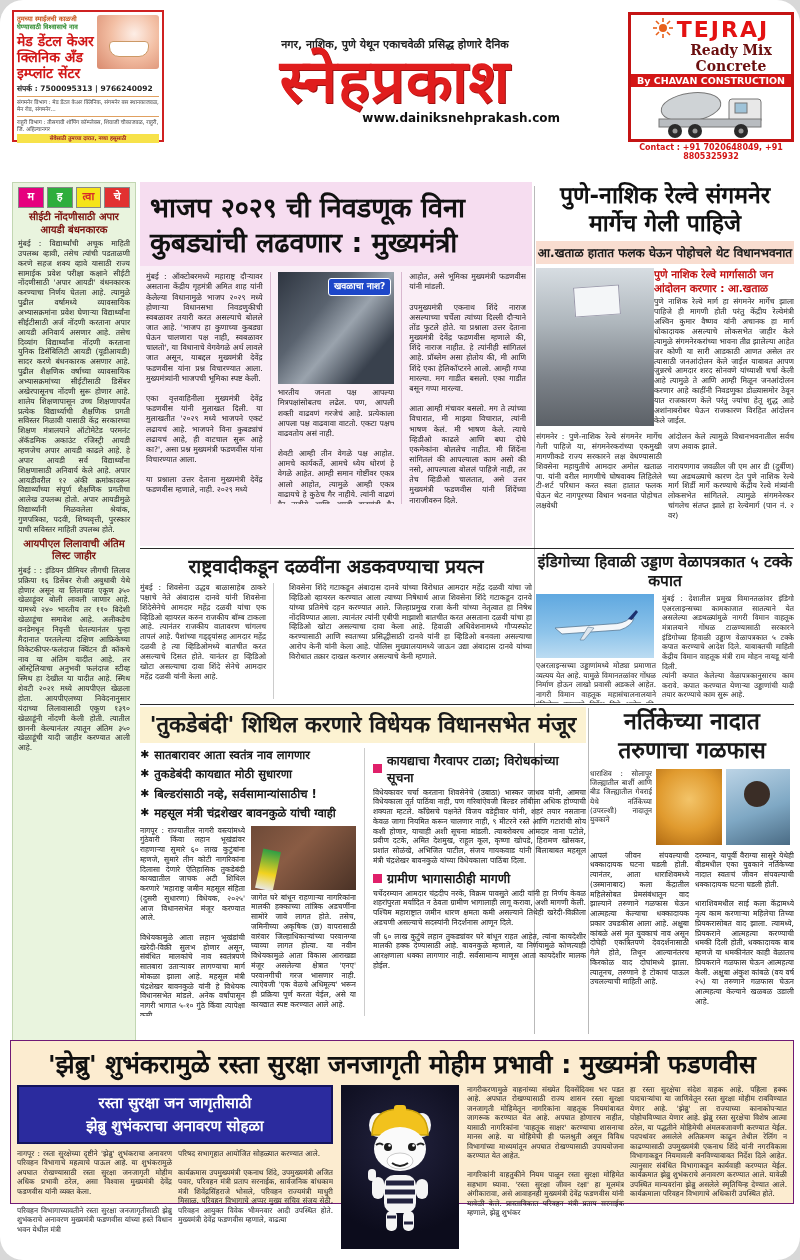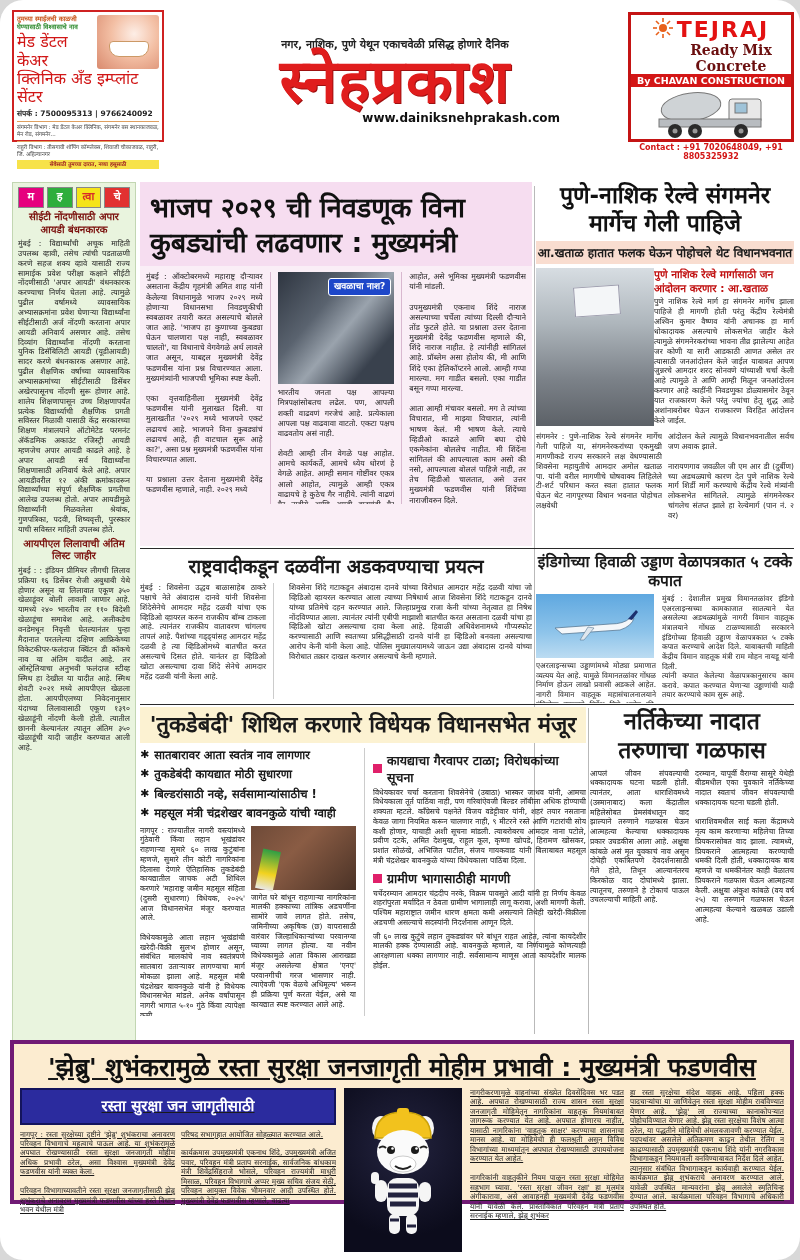--- a/index.html
+++ b/index.html
@@ -12,21 +12,21 @@
 
   
   .dental{left:12px;top:10px;width:152px;height:132px;border:2px solid #cf2121;background:#fff;
           font-size:6.5px;line-height:1.25;padding:3px;box-sizing:border-box;}
   .dental .smile{float:right;width:62px;height:54px;border-radius:3px;
           background:radial-gradient(circle at 60% 35%,#fdeee6 0%,#f3bfa4 45%,#d98a6e 100%);position:relative;}
   .dental .smile:after{content:"";position:absolute;left:12px;top:26px;width:38px;height:14px;background:#fff;
           border-radius:4px 4px 10px 10px;border:1px solid #c96;}
   .dental .t1{color:#c9571d;font-weight:bold;}
   .dental .t2{color:#2e8b2e;font-weight:bold;}
-  .dental .nm{color:#d11616;font-weight:normal;font-size:16px;line-height:1.15;margin-top:2px;}
+  .dental .nm{color:#d11616;font-weight:bold;font-size:14px;line-height:1.15;margin-top:2px;}
   .dental .ct{font-weight:bold;font-size:7.5px;margin-top:2px;color:#222;}
   .dental .inf{clear:both;border-top:1px solid #e0a060;margin-top:3px;padding-top:2px;font-size:5.5px;color:#444;}
   .dental .foot{margin-top:2px;background:#f7e24a;color:#a02020;font-weight:bold;font-size:5.5px;text-align:center;padding:1px;}
 
   .masthead{left:170px;top:36px;width:450px;height:108px;text-align:center;}
   .tagline{font-size:11px;font-weight:bold;color:#222;}
   .mast-title{font-size:60px;font-weight:bold;color:#e01d1d;line-height:1.0;letter-spacing:1px;
               text-shadow:1px 1px 0 #9e1010;}
   .mast-web{font-size:12px;font-weight:bold;color:#111;text-align:right;padding-right:60px;}
 
@@ -120,22 +120,22 @@
   .dancer-head{font-weight:bold;font-size:23px;text-align:center;line-height:1.25;}
   .dancer-row1{display:flex;gap:4px;margin-top:4px;}
   .dancer-c0{width:62px;flex:none;font-size:7.2px;line-height:1.3;overflow:hidden;height:78px;}
   .ph-dancer{width:66px;height:76px;background:radial-gradient(circle at 50% 40%,#f3c469 0%,#e09a2e 55%,#b06a12 100%);}
   .ph-man{width:64px;height:76px;background:linear-gradient(160deg,#bcd4e6 0%,#7fa8c4 55%,#4a6b84 100%);position:relative;}
   .ph-man:after{content:"";position:absolute;left:18px;top:12px;width:26px;height:26px;border-radius:50%;background:#3a2d26;}
   .dancer-row2{display:flex;gap:6px;margin-top:4px;height:164px;overflow:hidden;}
   .dancer-row2 > div{flex:1;font-size:7.5px;line-height:1.3;}
 
   
-  .zebru{left:10px;top:1040px;width:784px;height:164px;background:#fcecd0;border:4px solid #701a75;
-         box-sizing:border-box;padding:3px 6px;text-decoration:underline;}
+  .zebru{left:10px;top:1040px;width:784px;height:164px;background:#fcecd0;border:1px solid #701a75;
+         box-sizing:border-box;padding:3px 6px;}
   .zebru-banner{font-weight:bold;font-size:25px;text-align:center;padding:2px 0 5px 0;color:#101010;}
   .zebru-row{display:flex;gap:8px;height:168px;overflow:hidden;}
   .zb-left{width:316px;flex:none;}
   .bluebox{background:#2b2b9e;border:2px solid #14145c;color:#fff;font-weight:bold;font-size:15px;
            text-align:center;padding:5px 4px;line-height:1.5;margin-bottom:5px;}
   .zb-cols{display:flex;gap:6px;height:106px;overflow:hidden;}
   .zb-cols > div{flex:1;font-size:7.3px;line-height:1.3;}
   .mascot{width:118px;height:164px;flex:none;background:radial-gradient(circle at 50% 35%,#23233f 0%,#0c0c1c 75%);
           display:flex;align-items:center;justify-content:center;}
   .zb-right{flex:1;display:flex;gap:6px;}
@@ -337,34 +337,40 @@
           <span>ग्रामीण भागासाठीही मागणी</span>
         </div>
         <div class="body justify paras">चर्चेदरम्यान आमदार चंद्रदीप नरके, विक्रम पावसुते आदी यांनी हा निर्णय केवळ शहरांपुरता मर्यादित न ठेवता ग्रामीण भागालाही लागू करावा, अशी मागणी केली. पश्चिम महाराष्ट्रात जमीन धारण क्षमता कमी असल्याने तिथेही खरेदी-विक्रीला अडचणी असल्याचे सदस्यांनी निदर्शनास आणून दिले.</div>
         <div class="body justify paras" style="margin-top:4px">जी ६० लाख कुटुंबे लहान तुकड्यांवर घरे बांधून राहत आहेत, त्यांना कायदेशीर मालकी हक्क देण्यासाठी आहे. बावनकुळे म्हणाले, या निर्णयामुळे कोणत्याही आरक्षणाला धक्का लागणार नाही. सर्वसामान्य माणूस आता कायदेशीर मालक होईल.</div>
       </div>
     </div>
   </div>
 
   <div class="abs dancer clip">
     <div class="dancer-head">नर्तिकेच्या नादात तरुणाचा गळफास</div>
+    <div class="dancer-row1">
+      <div class="dancer-c0 justify paras">धाराशिव : सोलापूर जिल्ह्यातील बार्शी आणि बीड जिल्ह्यातील गेवराई येथे नर्तिकेच्या (उपरल्शी) नादातून युवकाने</div>
+      <div class="ph-dancer"></div>
+      <div class="ph-man"></div>
+    </div>
     <div class="dancer-row2">
       <div class="justify paras">आपलं जीवन संपवल्याची धक्कादायक घटना घडली होती. त्यानंतर, आता धाराशिवमध्ये (उस्मानाबाद) कला केंद्रातील महिलेसोबत प्रेमसंबंधातून वाद झाल्याने तरुणाने गळफास घेऊन आत्महत्या केल्याचा धक्कादायक प्रकार उघडकीस आला आहे. अक्षुबा कांबळे असं मृत युवकाचं नाव असून दोघेही एकत्रितपणे देवदर्शनासाठी गेले होते, तिथून आल्यानंतरच किरकोळ वाद दोघांमध्ये झाला. त्यातूनच, तरुणाने हे टोकाचं पाऊल उचलल्याची माहिती आहे.</div>
       <div class="justify paras">दरम्यान, यापूर्वी वैराग्या सासुरे येथेही बीडमधील एका युवकाने नर्तिकेच्या नादात स्वतःचं जीवन संपवल्याची धक्कादायक घटना घडली होती.
 
 धाराशिवमधील साई कला केंद्रामध्ये नृत्य काम करणाऱ्या महिलेचा तिच्या प्रियकरासोबत वाद झाला. त्यामध्ये, प्रियकराने आत्महत्या करण्याची धमकी दिली होती, धक्कादायक बाब म्हणजे या धमकीनंतर काही वेळातच प्रियकराने गळफास घेऊन आत्महत्या केली. अक्षुबा अंकुश कांबळे (वय वर्ष २५) या तरुणाने गळफास घेऊन आत्महत्या केल्याने खळबळ उडाली आहे.</div>
     </div>
   </div>
 
   <div class="abs zebru">
     <div class="zebru-banner">'झेब्रु' शुभंकरामुळे रस्ता सुरक्षा जनजागृती मोहीम प्रभावी : मुख्यमंत्री फडणवीस</div>
     <div class="zebru-row">
       <div class="zb-left">
         <div class="bluebox">
           <div>रस्ता सुरक्षा जन जागृतीसाठी</div>
+          <div>झेब्रु शुभंकराचा अनावरण सोहळा</div>
         </div>
         <div class="zb-cols">
           <div class="justify paras">नागपूर : रस्ता सुरक्षेच्या दृष्टीने 'झेब्रु' शुभंकराचा अनावरण परिवहन विभागाचे महत्वाचे पाऊल आहे. या शुभंकरामुळे अपघात रोखण्यासाठी रस्ता सुरक्षा जनजागृती मोहीम अधिक प्रभावी ठरेल, असा विश्वास मुख्यमंत्री देवेंद्र फडणवीस यांनी व्यक्त केला.
 
 परिवहन विभागाच्यावतीने रस्ता सुरक्षा जनजागृतीसाठी झेब्रु शुभंकराचे अनावरण मुख्यमंत्री फडणवीस यांच्या हस्ते विधान भवन येथील मंत्री</div>
           <div class="justify paras">परिषद सभागृहात आयोजित सोहळ्यात करण्यात आले.
 
 कार्यक्रमास उपमुख्यमंत्री एकनाथ शिंदे, उपमुख्यमंत्री अजित पवार, परिवहन मंत्री प्रताप सरनाईक, सार्वजनिक बांधकाम मंत्री शिवेंद्रसिंहराजे भोसले, परिवहन राज्यमंत्री माधुरी मिसाळ, परिवहन विभागाचे अप्पर मुख्य सचिव संजय सेठी, परिवहन आयुक्त विवेक भीमनवार आदी उपस्थित होते. मुख्यमंत्री देवेंद्र फडणवीस म्हणाले, वाढत्या</div>
         </div>
       </div>

